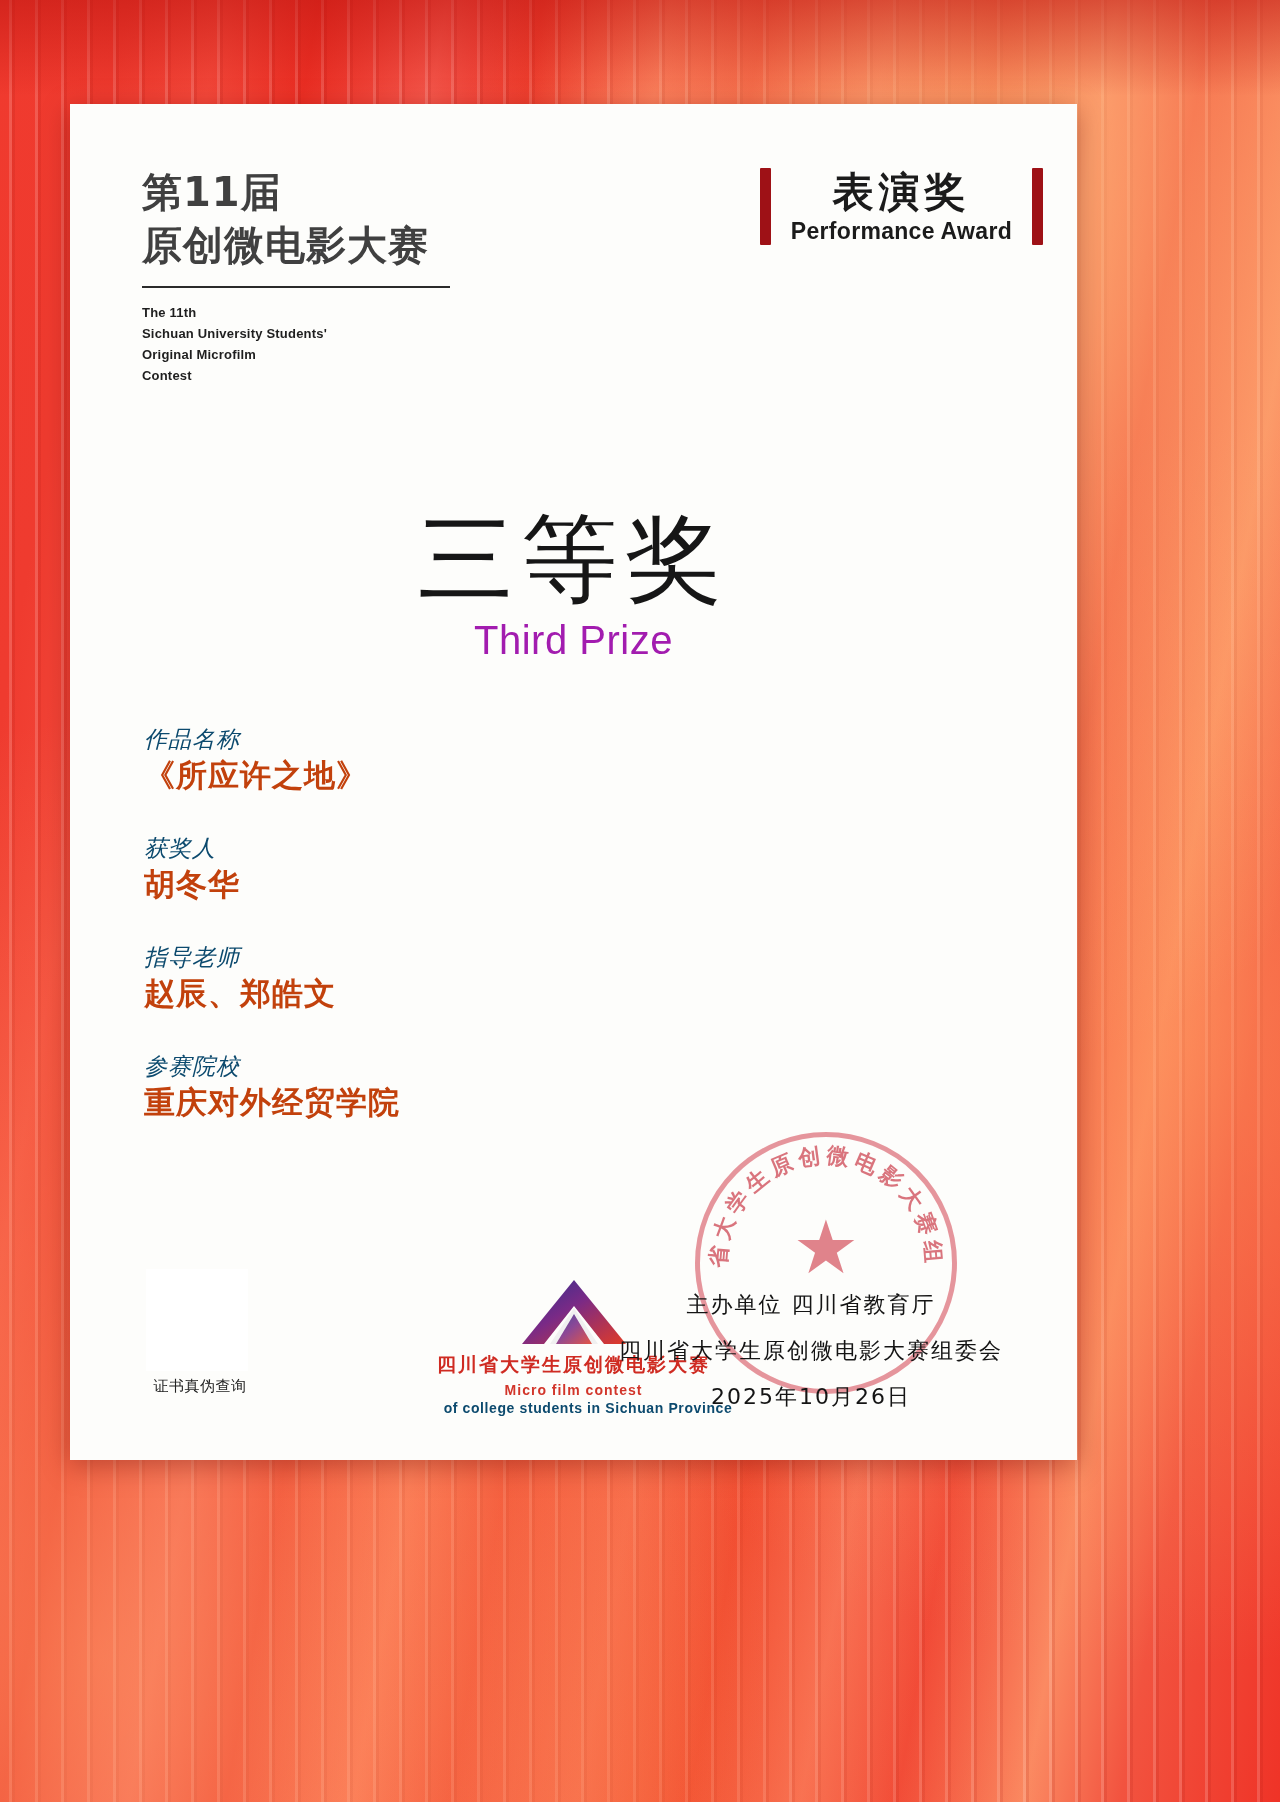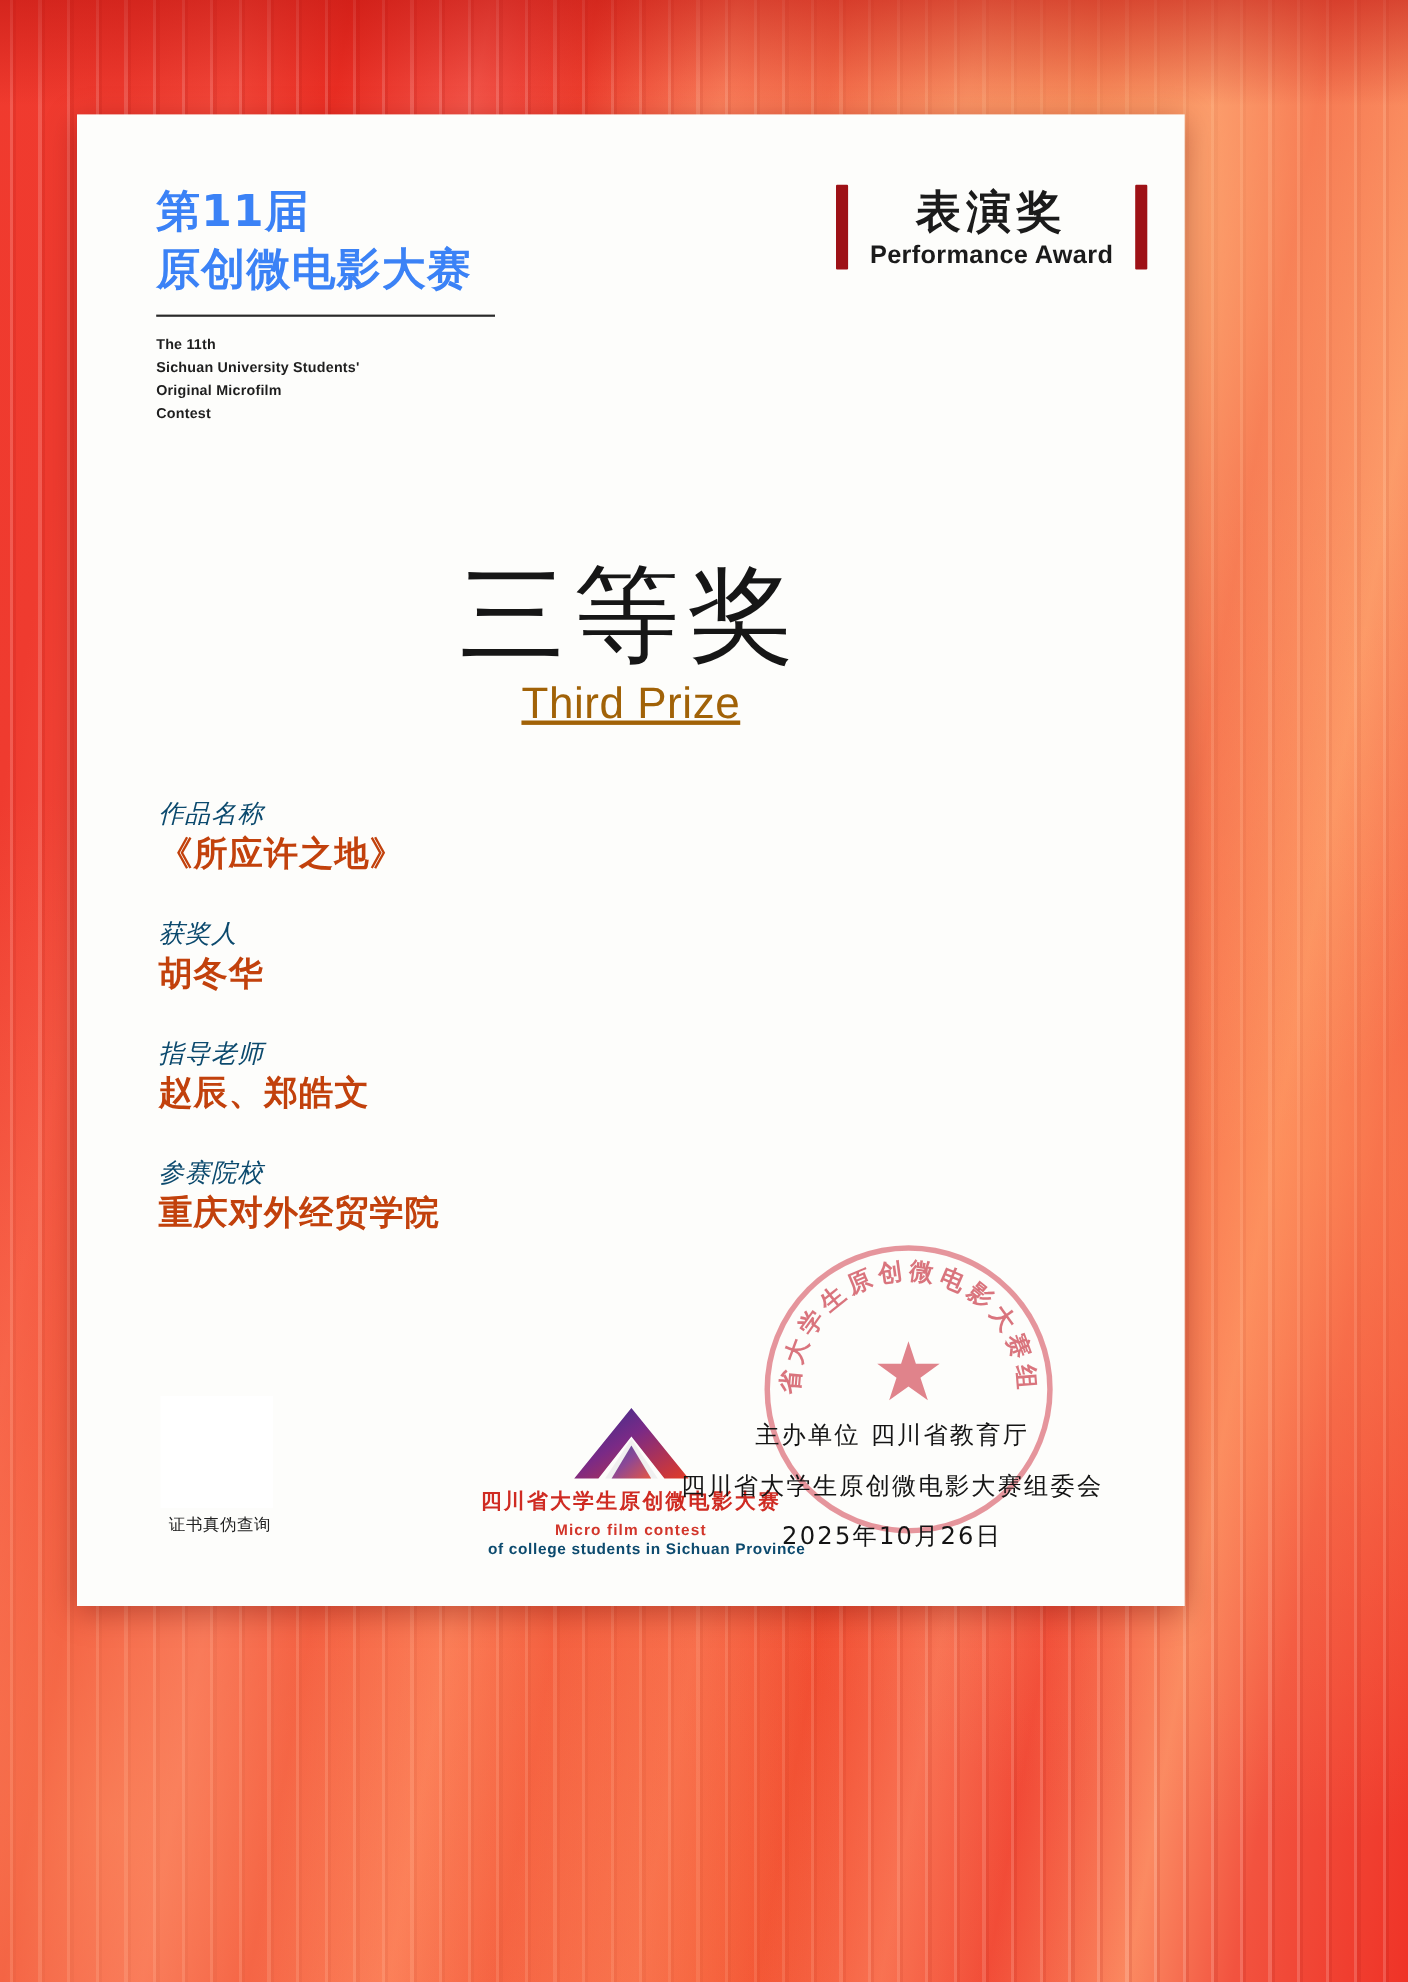--- a/index.html
+++ b/index.html
@@ -77,21 +77,21 @@
     position: absolute;
     left: 72px;
     top: 62px;
     width: 860px;
   }
   .title-cn {
     font-family: "DejaVu Sans", "Liberation Sans", sans-serif;
     font-weight: bold;
     font-size: 40px;
     line-height: 1.32;
-    color: #3b82f6;
+    color: #404040;
     letter-spacing: 1px;
     margin: 0;
   }
   .title-rule {
     margin-top: 14px;
     width: 308px;
     height: 2px;
     background: #2a2a2a;
   }
   .title-en {
@@ -149,23 +149,22 @@
     font-family: "DejaVu Sans", "Liberation Sans", sans-serif;
     font-size: 96px;
     font-weight: 500;
     letter-spacing: 8px;
     color: #161616;
     line-height: 1.05;
   }
   .prize-en {
     margin-top: 8px;
     font-size: 40px;
-    color: #a16207;
+    color: #a21caf;
     letter-spacing: .5px;
-    text-decoration: underline;
   }
 
   
   .fields {
     position: absolute;
     left: 74px;
     top: 620px;
     width: 700px;
   }
   .field { margin-bottom: 36px; }

